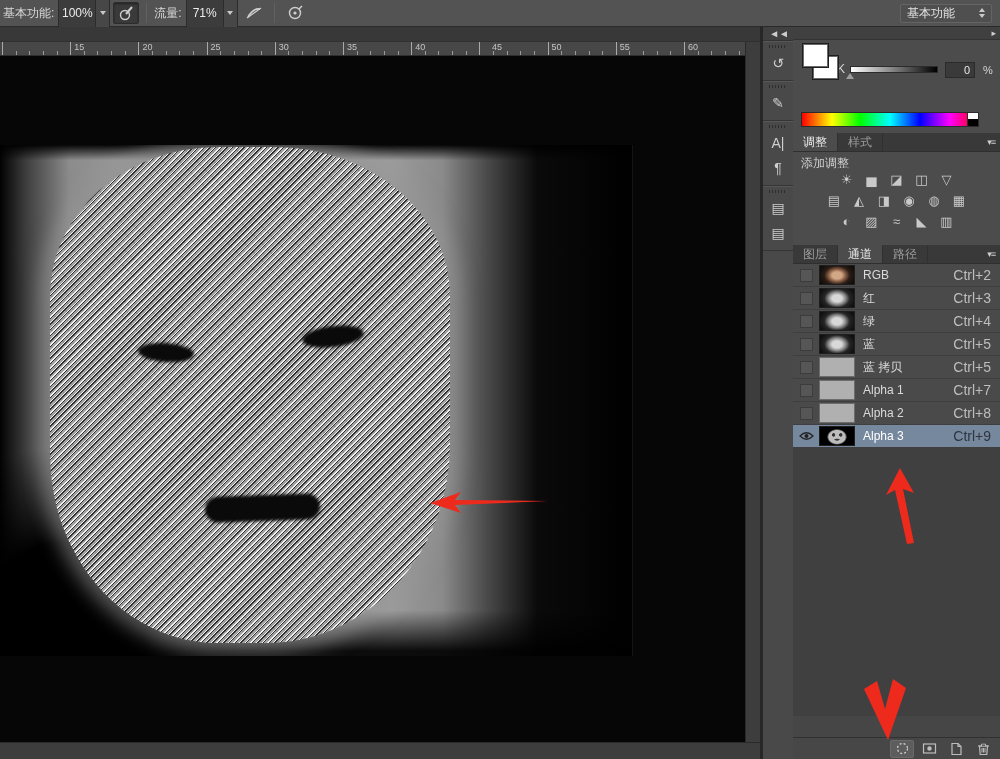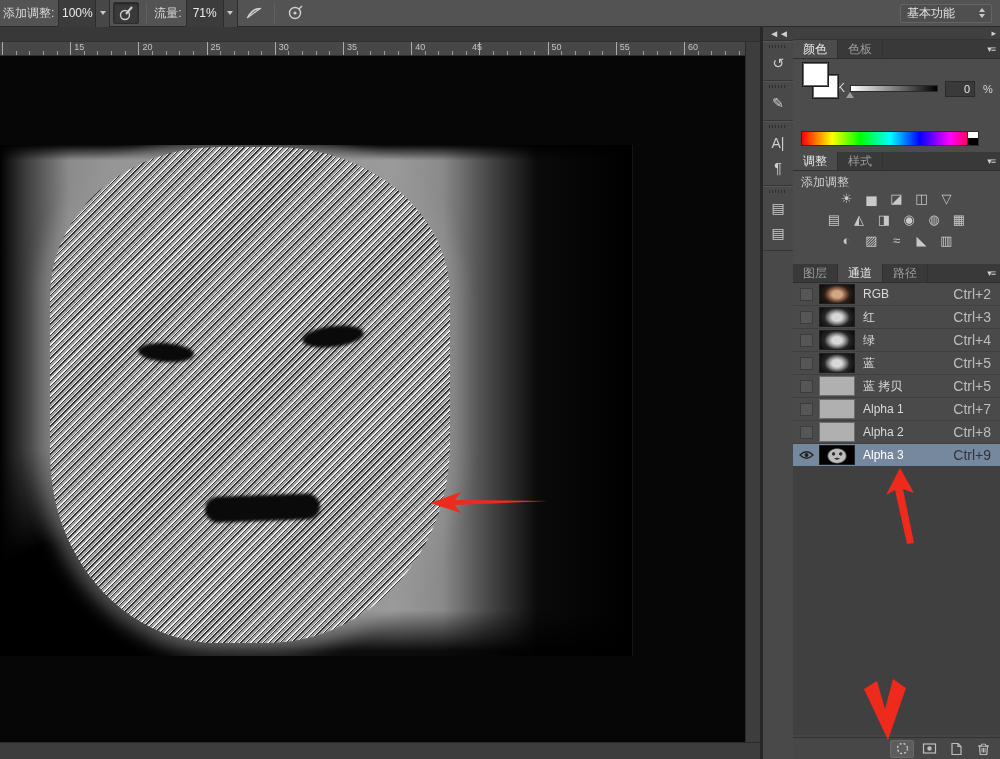--- a/index.html
+++ b/index.html
@@ -143,21 +143,21 @@
 
   
   .red-arrow { pointer-events:none; }
 </style>
 </head>
 <body>
 
 <div id="stage">
 
   <div id="options-bar" class="abs">
-    <span class="ob-label">添加调整:</span>
+    <span class="ob-label">基本功能:</span>
     <div class="ob-box">
       <span class="ob-val">100%</span>
       <span class="ob-dd">
           <span class="tri-dn"></span>
         </span>
     </div>
     <div class="ob-icon pressed">
       <svg width="16" height="16" viewBox="0 0 16 16">
           <circle cx="7" cy="10" r="4.5" fill="none" stroke="#cfcfcf" stroke-width="1.4"></circle>
           <path d="M8 9 L14 2" stroke="#cfcfcf" stroke-width="2"></path>
@@ -251,21 +251,21 @@
       <div class="rtick" style="left: 711.28px;"></div>
       <div class="rtick" style="left: 724.92px;"></div>
       <div class="rtick" style="left: 738.56px;"></div>
       <span class="rlabel" style="left: 6px; margin-top: 44px;">10</span>
       <span class="rlabel" style="left: 74.2px;">15</span>
       <span class="rlabel" style="left: 142.4px;">20</span>
       <span class="rlabel" style="left: 210.6px;">25</span>
       <span class="rlabel" style="left: 278.8px;">30</span>
       <span class="rlabel" style="left: 347px;">35</span>
       <span class="rlabel" style="left: 415.2px;">40</span>
-      <span class="rlabel" style="left: 472px; text-align: right;">45</span>
+      <span class="rlabel" style="left: 492px; text-align: right;">45</span>
       <span class="rlabel" style="left: 551.6px;">50</span>
       <span class="rlabel" style="left: 619.8px;">55</span>
       <span class="rlabel" style="left: 688px;">60</span>
     </div>
   <div id="canvas" class="abs">
     <div id="photo">
       <div id="face"></div>
       <div id="eye-left" class="feature"></div>
       <div id="eye-right" class="feature"></div>
       <div id="mouth" class="feature"></div>
@@ -299,25 +299,20 @@
           <div class="grip"></div>
           <div class="strip-icon">▤</div>
           <div class="strip-icon">▤</div>
         </div>
       </div>
   </div>
 
   <div id="dock" class="abs">
     <div id="dock-header"></div>
 
-    <div class="tabbar" id="color-tabs">
-      <div class="tab active">颜色</div>
-        <div class="tab">色板</div>
-        <span class="panel-menu"></span>
-    </div>
     <div class="pcontent" id="color-content">
       <div class="swatch" id="bg-swatch"></div>
       <div class="swatch" id="fg-swatch"></div>
       <span id="k-label">K</span>
       <div id="k-track"></div>
       <div id="k-thumb"></div>
       <div id="k-value">0</div>
       <span id="k-pct">%</span>
       <div id="spectrum">
         <div id="spec-white"></div>

